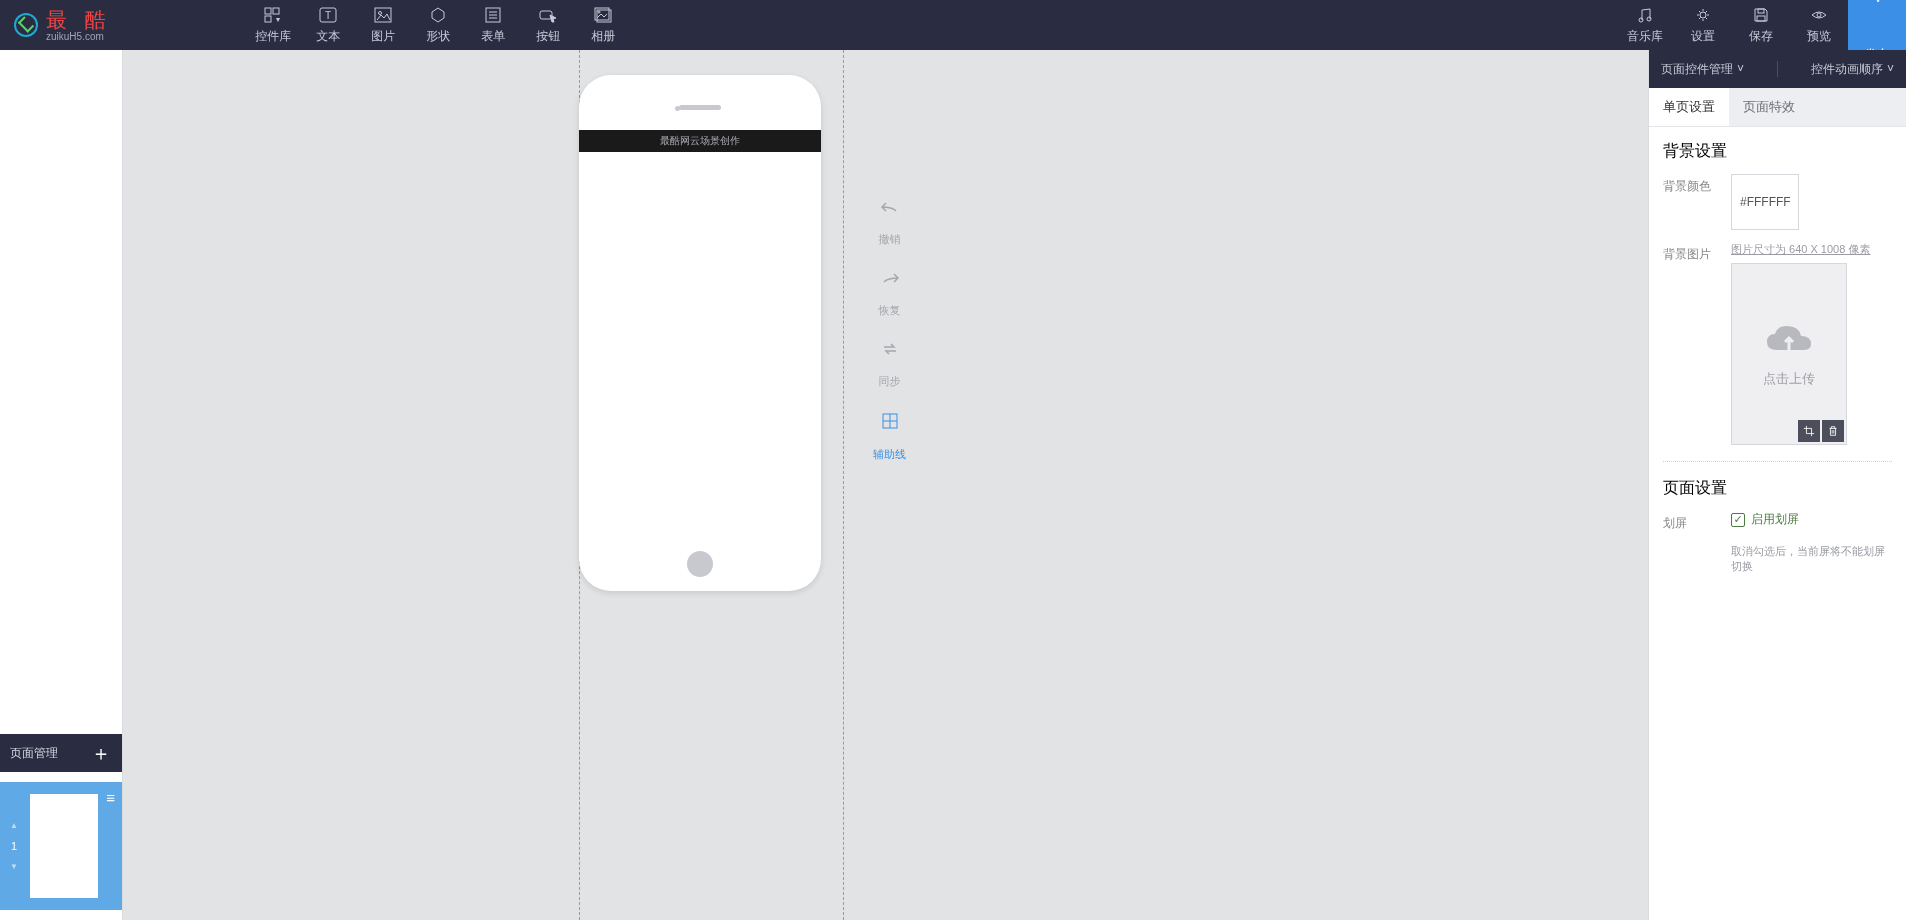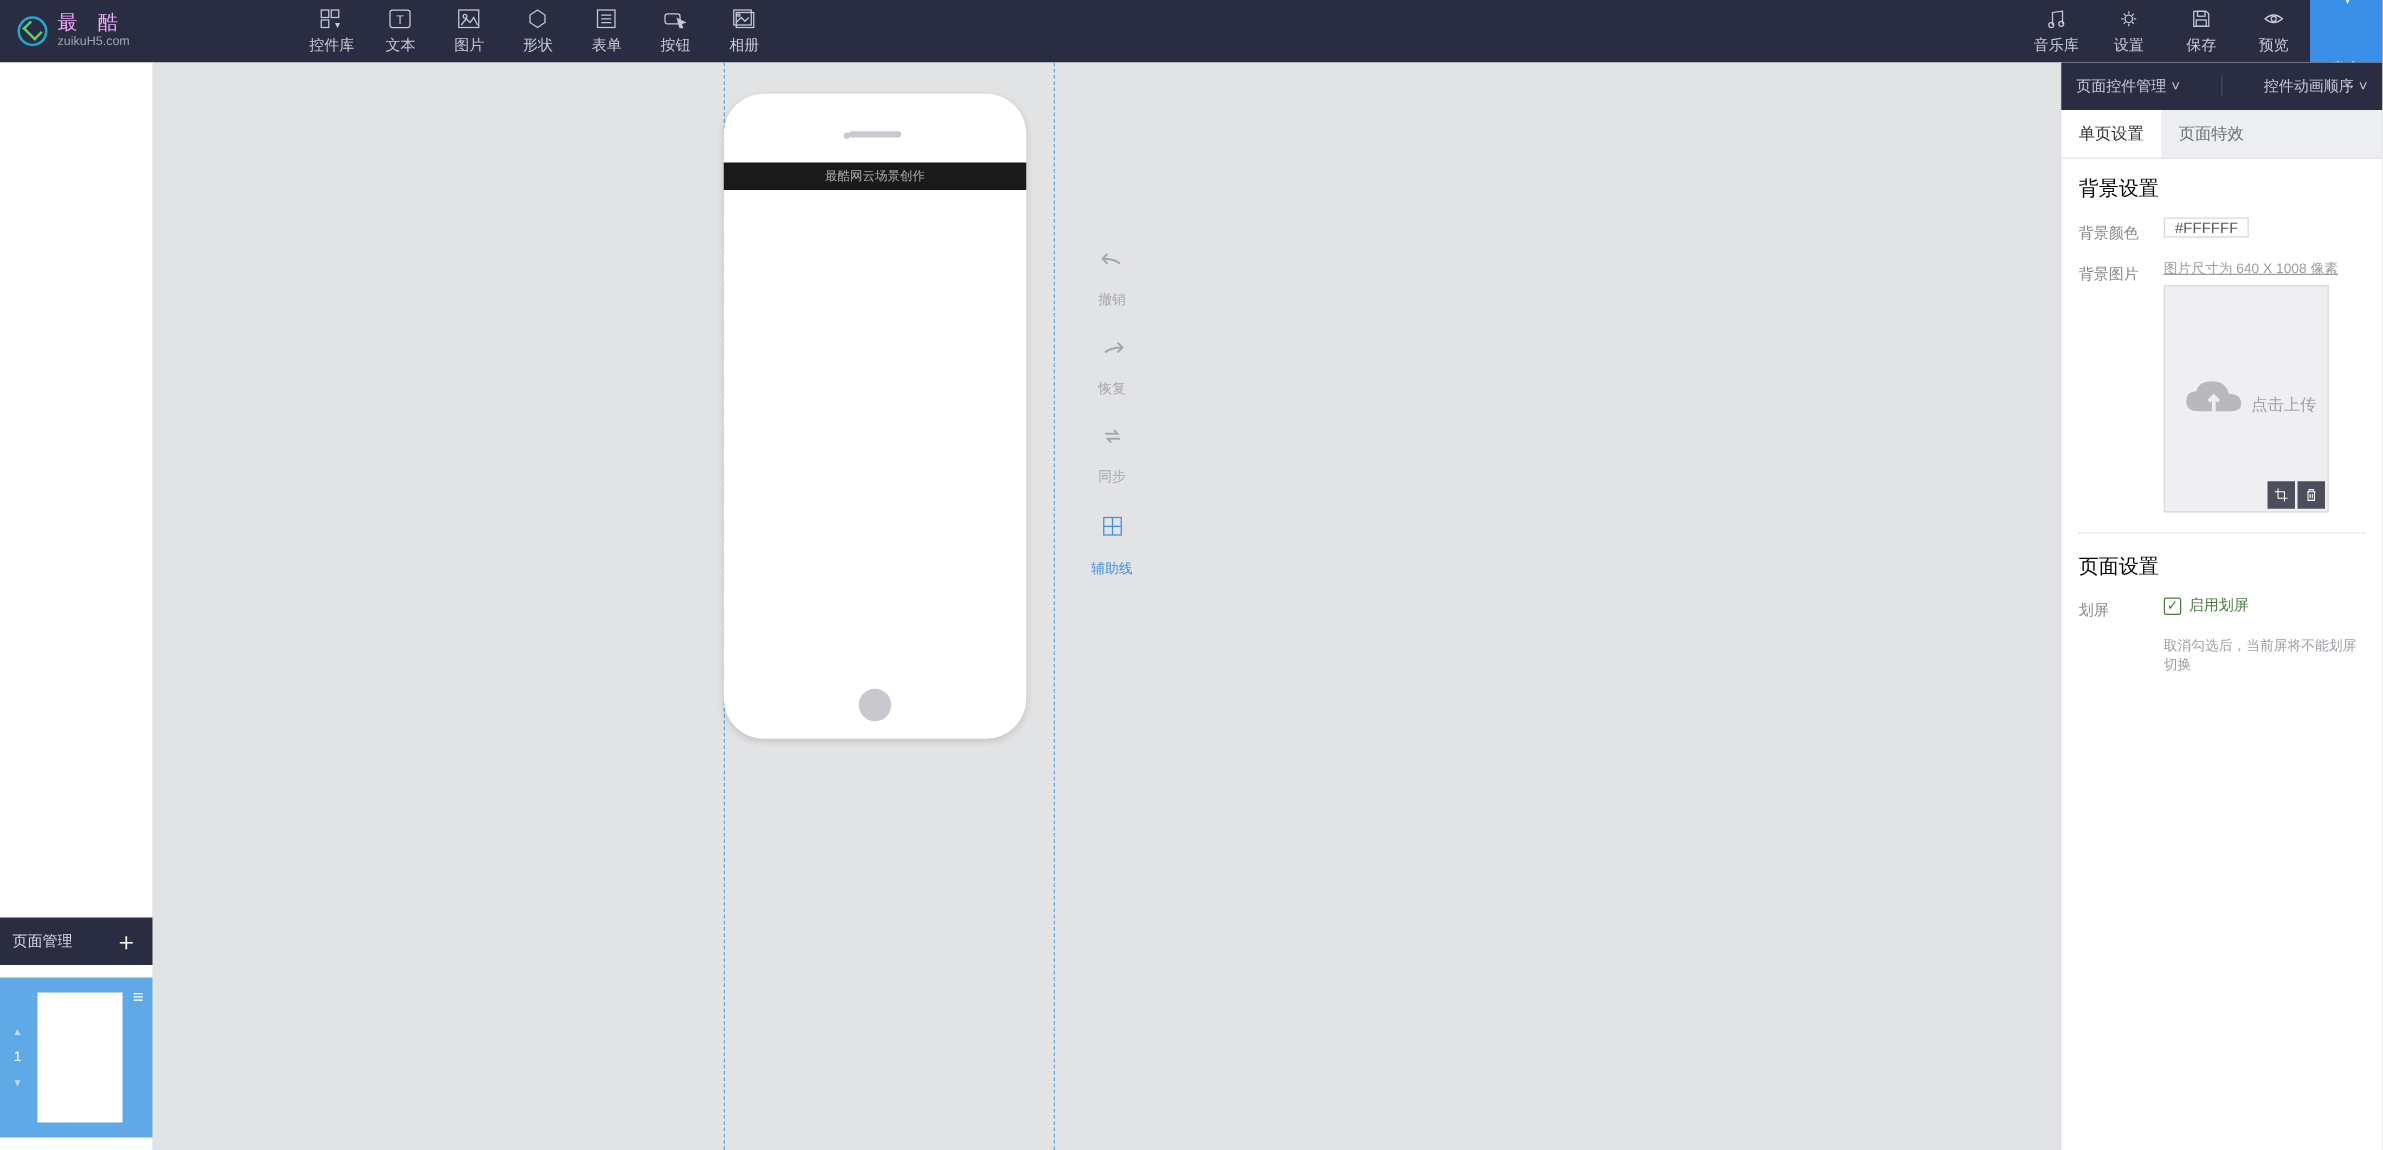--- a/index.html
+++ b/index.html
@@ -35,21 +35,21 @@
   content: "";
   position: absolute;
   left: 3px; right: 3px; top: 5px;
   height: 7px;
   border-left: 2px solid #5ad169;
   border-right: 2px solid #5ad169;
   transform: rotate(45deg);
   border-bottom: 2px solid #5ad169;
 }
 .logo-text { display: flex; flex-direction: column; line-height: 1; }
-.logo-text .big { font-size: 16px; color: #f0abfc; letter-spacing: 6px; }
+.logo-text .big { font-size: 21px; color: #ef4444; letter-spacing: 6px; }
 .logo-text .small { font-size: 10px; color: #a0a3b5; margin-top: 2px; }
 .toolbar {
   display: flex;
   margin-left: 120px;
   gap: 0;
 }
 .tool-item {
   width: 55px;
   display: flex;
   flex-direction: column;
@@ -205,31 +205,31 @@
   color: #6b6d75;
   cursor: pointer;
 }
 .rp-tab.active { background: #fff; color: #333; }
 .rp-body { padding: 14px 14px; font-size: 12px; color: #555; }
 .section-title { font-size: 16px; color: #000000; margin-bottom: 12px; }
 .row { display: flex; align-items: flex-start; gap: 14px; margin-bottom: 12px; }
 .row .label { width: 54px; color: #888; padding-top: 4px; }
 .color-input {
   border: 1px solid #d6d8dd;
-  padding: 0 8px;
+  padding: 20px 8px;
   width: 68px;
   font-size: 12px;
   color: #555;
   text-align: right;
 }
 .upload-box {
-  width: 132px; height: 182px;
+  width: 116px; height: 182px;
   border: 1px solid #d6d8dd;
   background: #efeff2;
-  display: flex; 
+  display: flex; flex-direction: column;
   align-items: center; justify-content: center;
   color: #9ea0a6;
   position: relative;
   cursor: pointer;
 }
 .upload-box svg { fill: #b7b9bf; }
 .upload-box .upl-text { margin-top: 10px; font-size: 13px; }
 .upload-actions {
   position: absolute;
   right: 2px; bottom: 2px;

